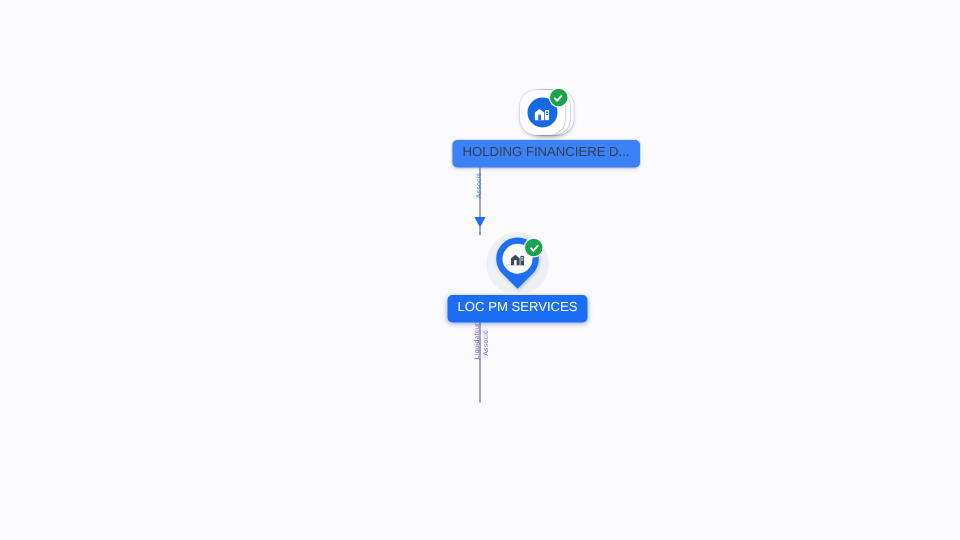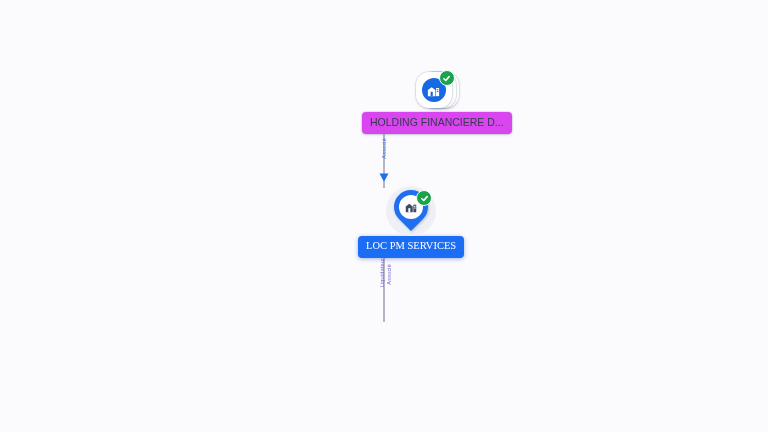--- a/index.html
+++ b/index.html
@@ -138,21 +138,21 @@
     border: 1.6px solid #ffffff;
     display: flex;
     align-items: center;
     justify-content: center;
     z-index: 4;
   }
 
   
   .label-pill {
     margin-top: 2px;
-    background: #d946ef;
+    background: #3b82f6;
     color: #353b4d;
     font-size: 10.5px;
     line-height: 1;
     padding: 5px 8px 6px;
     border-radius: 4px;
     white-space: nowrap;
     box-shadow: 0 1px 3px rgba(40,50,90,0.18), 0 0 0 0.7px rgba(160,168,195,0.3);
   }
   .label-pill.selected {
     background: #1b6ef3;
@@ -231,17 +231,17 @@
           <rect x="17.2" y="13" width="2.6" height="1.6" fill="#ffffff"></rect>
           <rect x="7.4" y="14" width="3.4" height="7" fill="#ffffff"></rect>
         </svg>
       </div>
       <div class="pin-check">
         <svg width="9" height="9" viewBox="0 0 24 24" fill="none" stroke="#ffffff" stroke-width="4.2" stroke-linecap="round" stroke-linejoin="round">
           <polyline points="5,12.5 10,17.5 19,7"></polyline>
         </svg>
       </div>
     </div>
-    <div class="label-pill selected" style="margin-top:-2px;font-family:Liberation Serif, serif;">LOC PM SERVICES</div>
+    <div class="label-pill selected" style="margin-top:-2px;">LOC PM SERVICES</div>
   </div>
 
 
 </div>
 
 </body></html>

